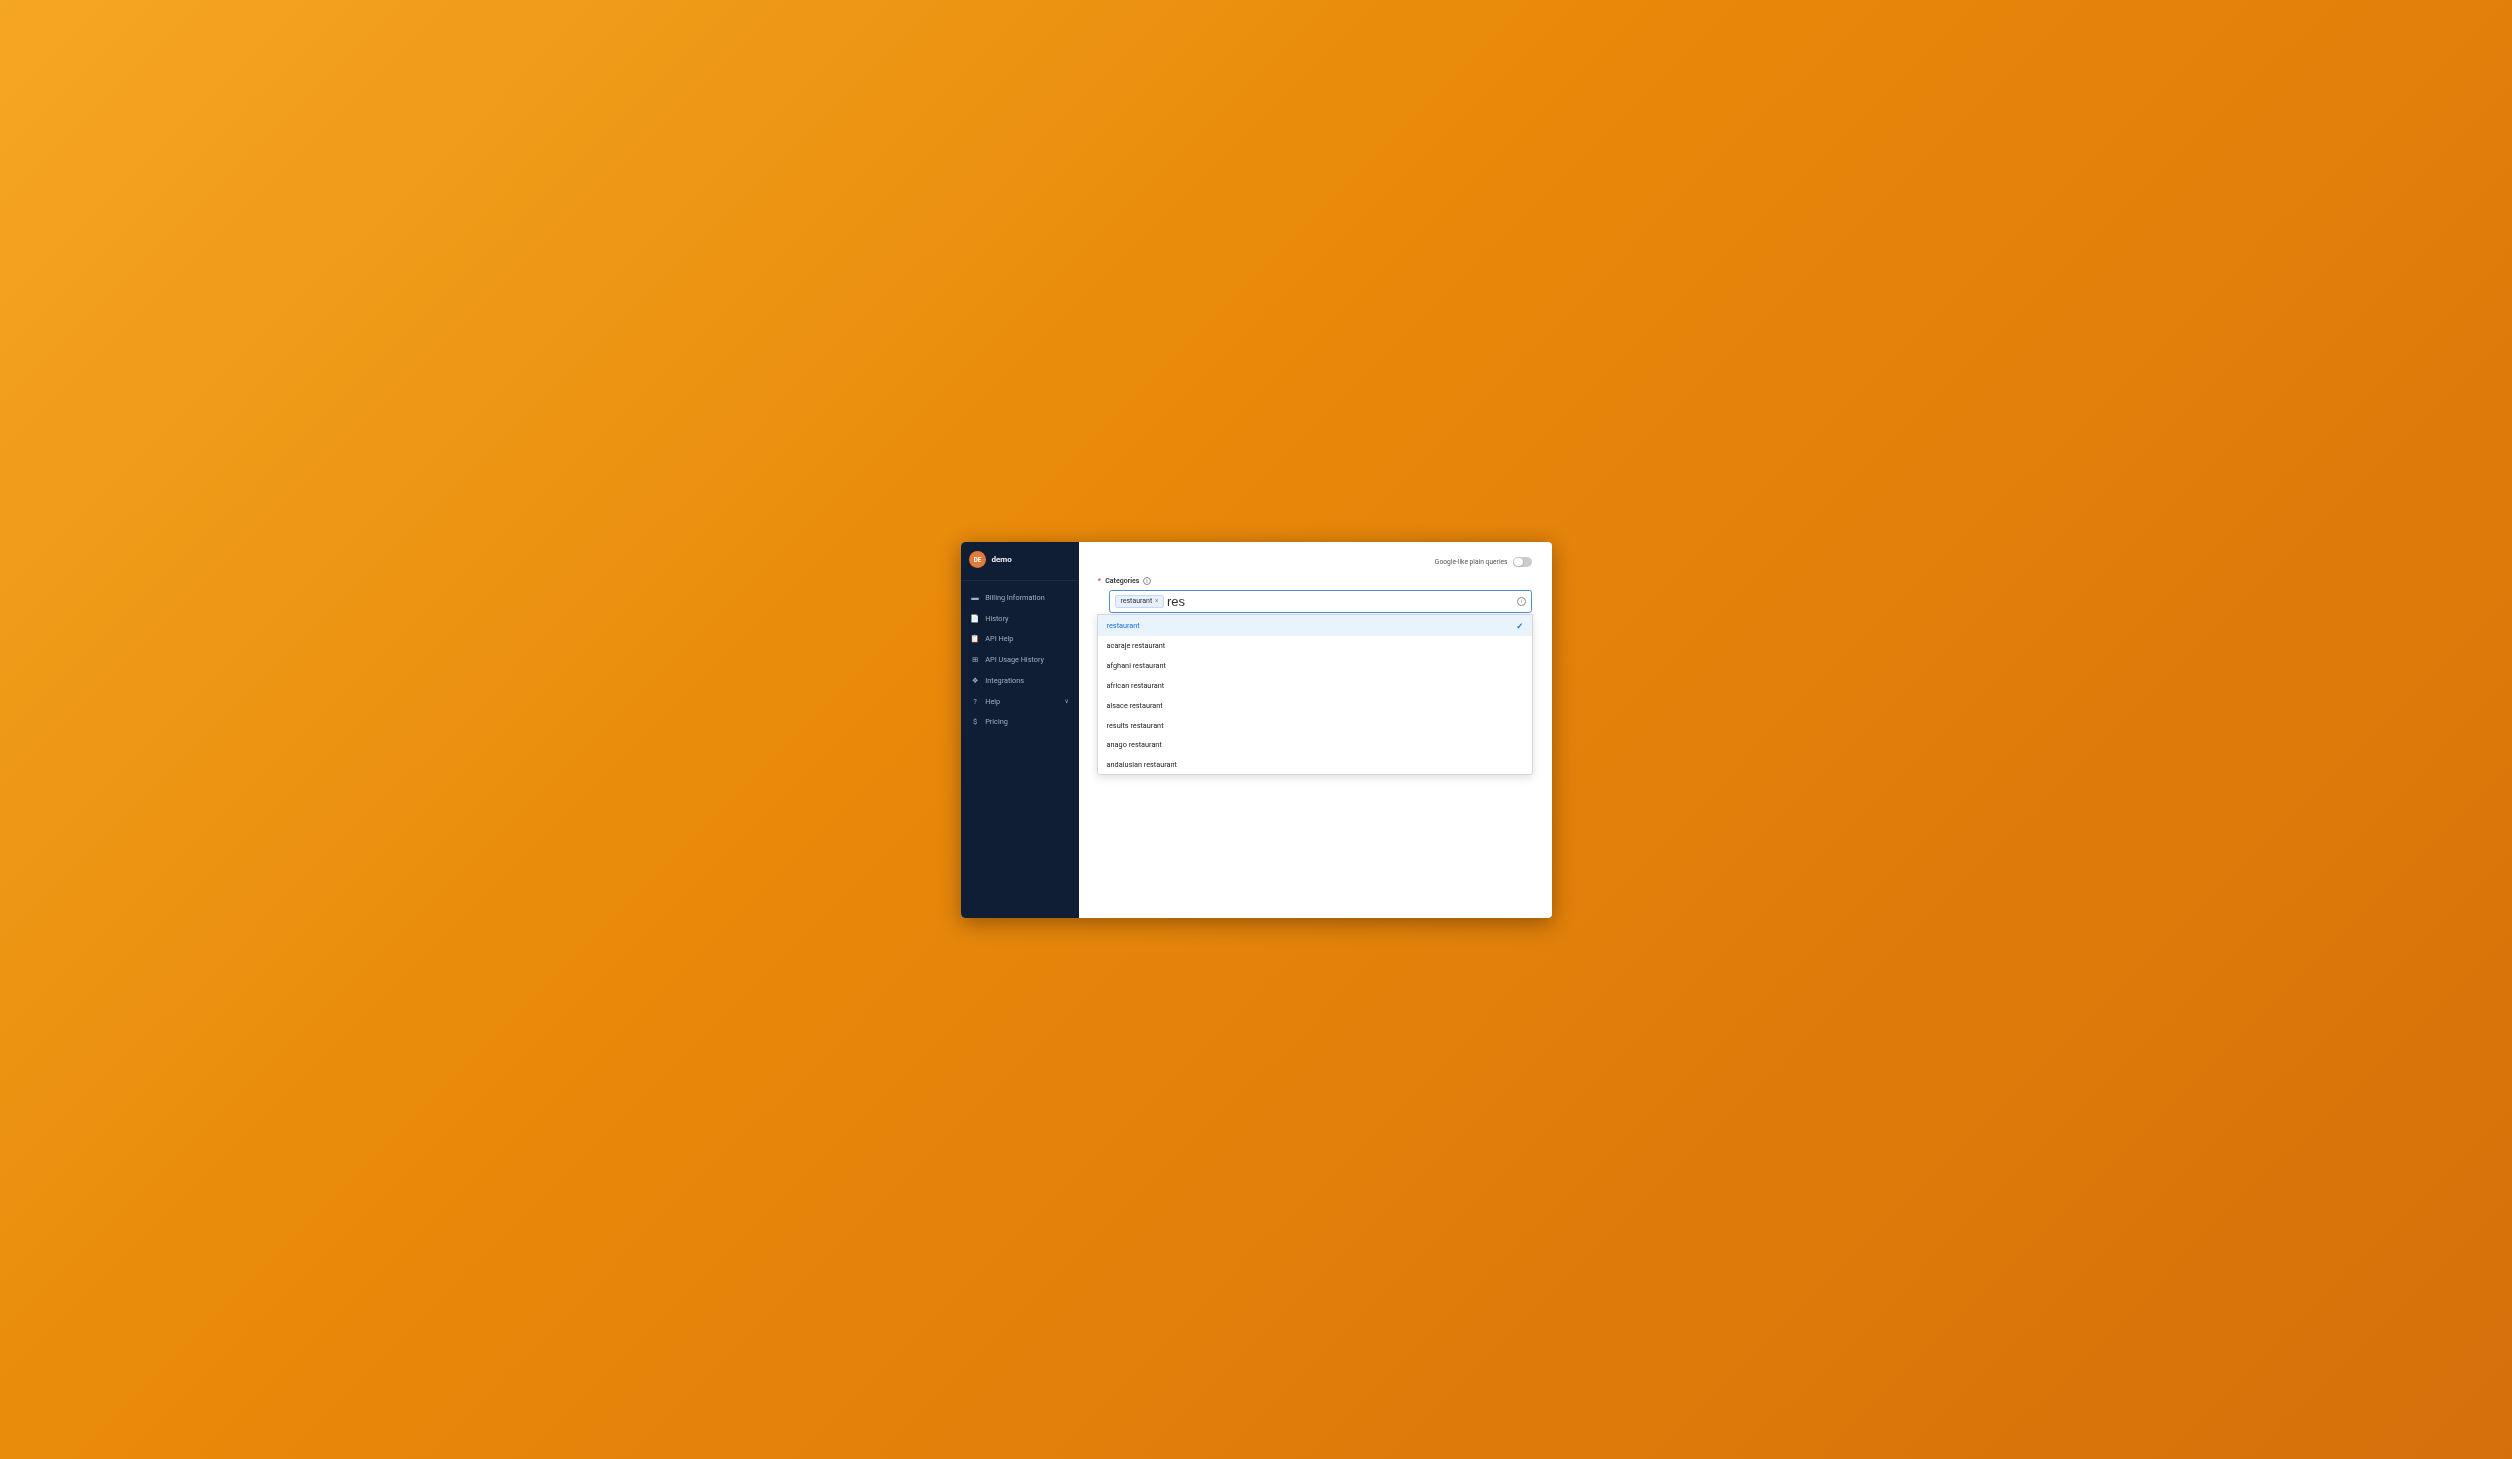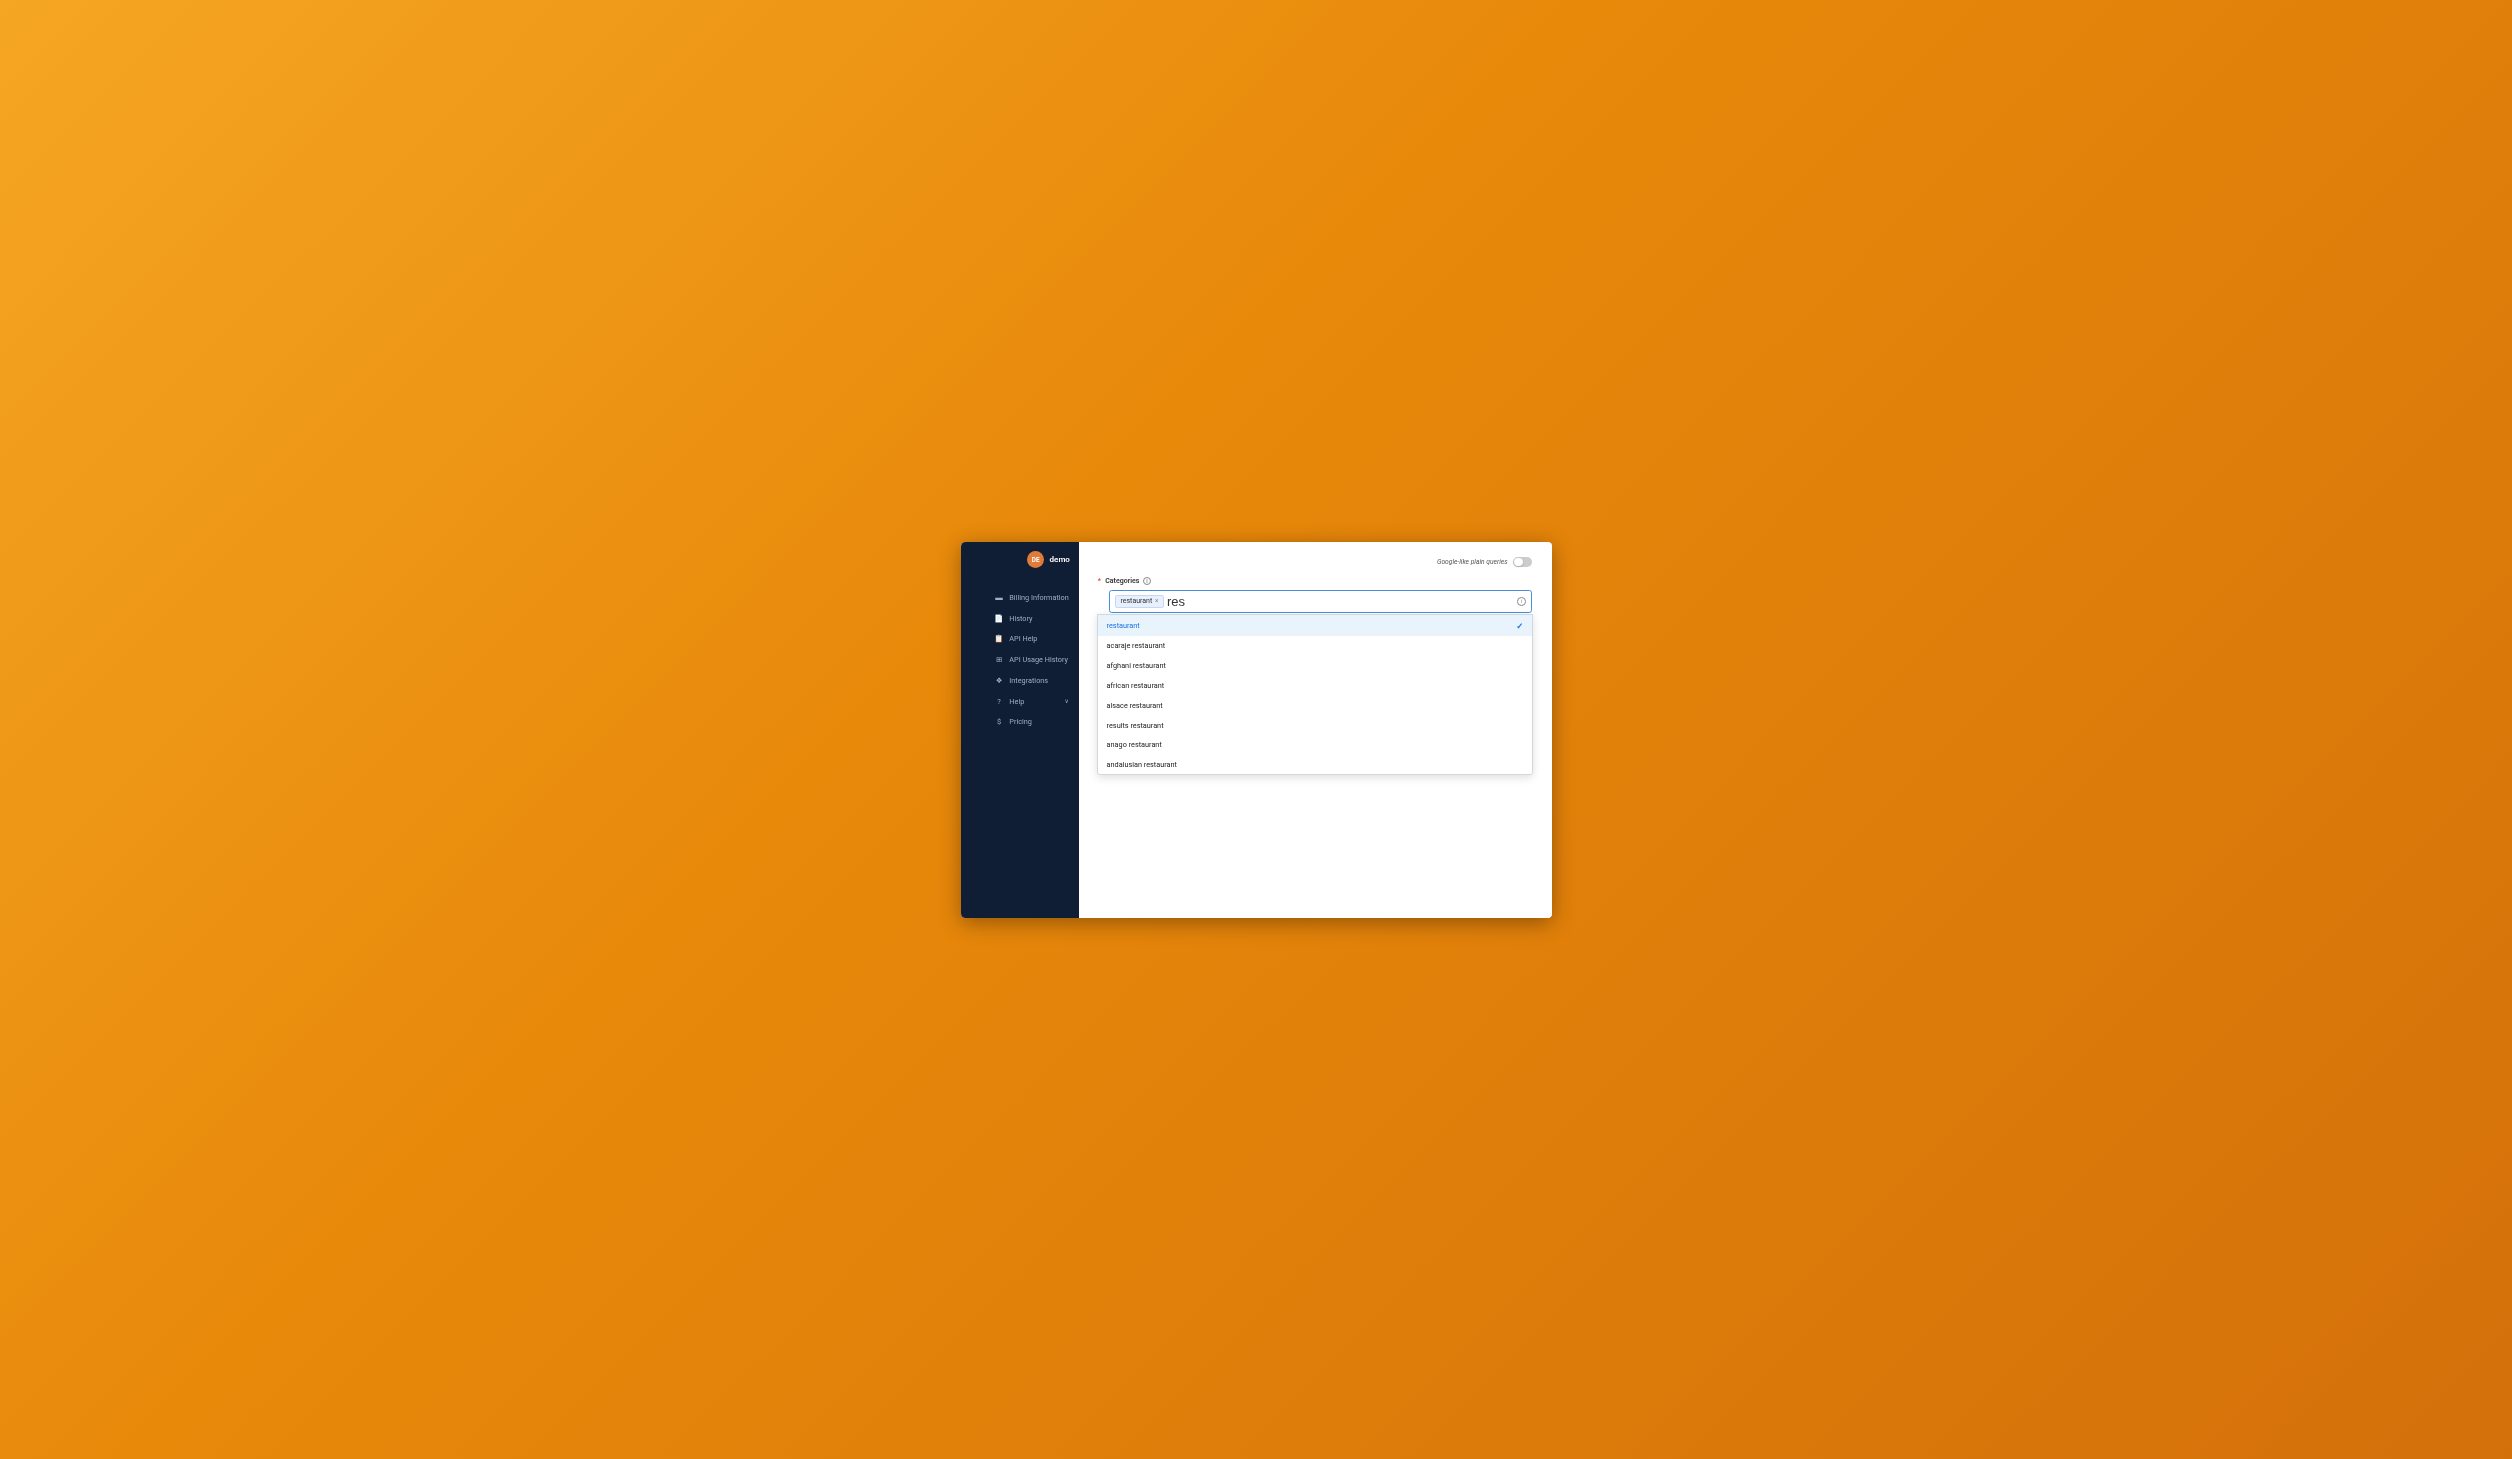--- a/index.html
+++ b/index.html
@@ -23,21 +23,20 @@
       min-height: 376px;
     }
     
     .sidebar {
       width: 118px;
       min-width: 118px;
       background: #0f1d35;
       display: flex;
       flex-direction: column;
       padding: 0;
-      align-items: flex-end;
     }
     .sidebar-user {
       display: flex;
       align-items: center;
       gap: 5.4px;
       padding: 9.7px 8.6px 9.7px 8.6px;
       color: #fff;
       font-size: 8px;
       font-weight: 600;
     }
@@ -88,21 +87,20 @@
       padding: 15px 19.3px 15px 19.3px;
       position: relative;
     }
     
     .top-bar {
       display: flex;
       justify-content: flex-end;
       align-items: center;
       margin-bottom: 9.7px;
       gap: 5.4px;
-      font-style: italic;
     }
     .toggle-label {
       font-size: 6.7px;
       color: #555;
     }
     .toggle-switch {
       width: 19.3px;
       height: 10.7px;
       background: #ccc;
       border-radius: 5.4px;

